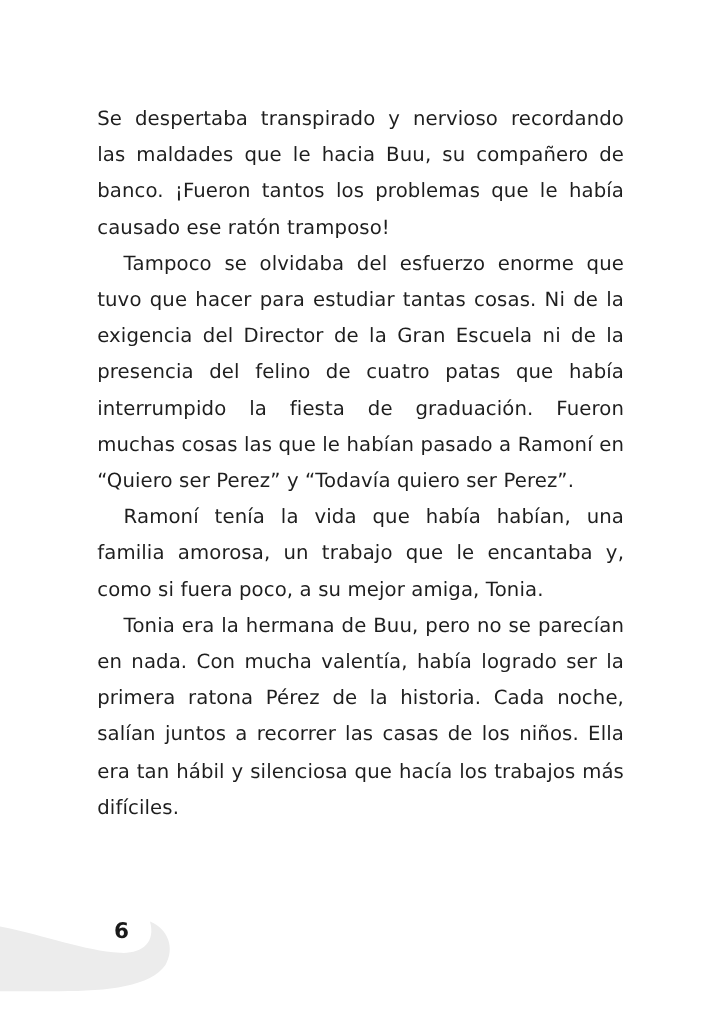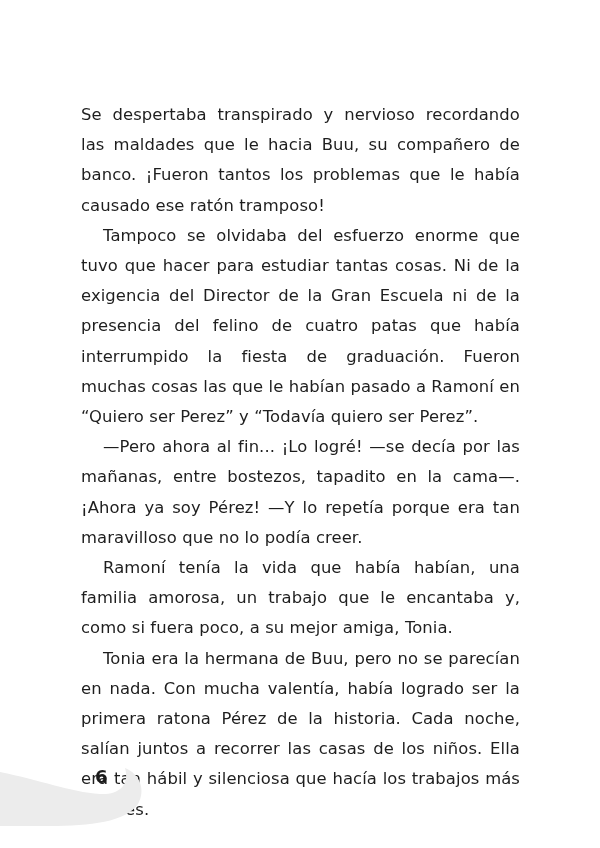--- a/index.html
+++ b/index.html
@@ -17,21 +17,21 @@
       position: absolute;
       left: 0;
       top: 0;
       width: 600px;
       height: 848px;
       background: #ffffff;
     }
     .text-block {
       position: absolute;
       left: 81px;
-      top: 100px;
+      top: 84px;
       width: 439px;
       font-family: "DejaVu Sans", sans-serif;
       font-size: 16.4px;
       line-height: 30.2px;
       color: #1e1e1e;
       text-align: justify;
       letter-spacing: 0.1px;
     }
     .text-block p {
       margin: 0;
@@ -60,21 +60,20 @@
       line-height: 22px;
     }
   </style>
 </head>
 <body>
 
 <div class="page">
   <div class="text-block">
     <p class="first">Se despertaba transpirado y nervioso recordando las maldades que le hacia Buu, su compañero de banco. ¡Fueron tantos los problemas que le había causado ese ratón tramposo!</p>
     <p>Tampoco se olvidaba del esfuerzo enorme que tuvo que hacer para estudiar tantas cosas. Ni de la exigencia del Director de la Gran Escuela ni de la presencia del felino de cuatro patas que había interrumpido la fiesta de graduación. Fueron muchas cosas las que le habían pasado a Ramoní en “Quiero ser Perez” y “Todavía quiero ser Perez”.</p>
-    <p>—Pero ahora al fin... ¡Lo logré! —se decía por las mañanas, entre bostezos, tapadito en la cama—. ¡Ahora ya soy Pérez! —Y lo repetía porque era tan maravilloso que no lo podía creer.</p>
     <p>Ramoní tenía la vida que había habían, una familia amorosa, un trabajo que le encantaba y, como si fuera poco, a su mejor amiga, Tonia.</p>
     <p>Tonia era la hermana de Buu, pero no se parecían en nada. Con mucha valentía, había logrado ser la primera ratona Pérez de la historia. Cada noche, salían juntos a recorrer las casas de los niños. Ella era tan hábil y silenciosa que hacía los trabajos más difíciles.</p>
   </div>
 
   <svg class="swoosh" viewBox="0 0 160 80" xmlns="http://www.w3.org/2000/svg">
     <path d="M0 12 C 40 20, 70 32, 100 34 C 118 35, 130 26, 125 8 C 140 14, 146 30, 138 44 C 126 62, 90 66, 50 66 L 0 66 Z" fill="#ececec"></path>
   </svg>
 
   <div class="page-number">6</div>
 </div>

